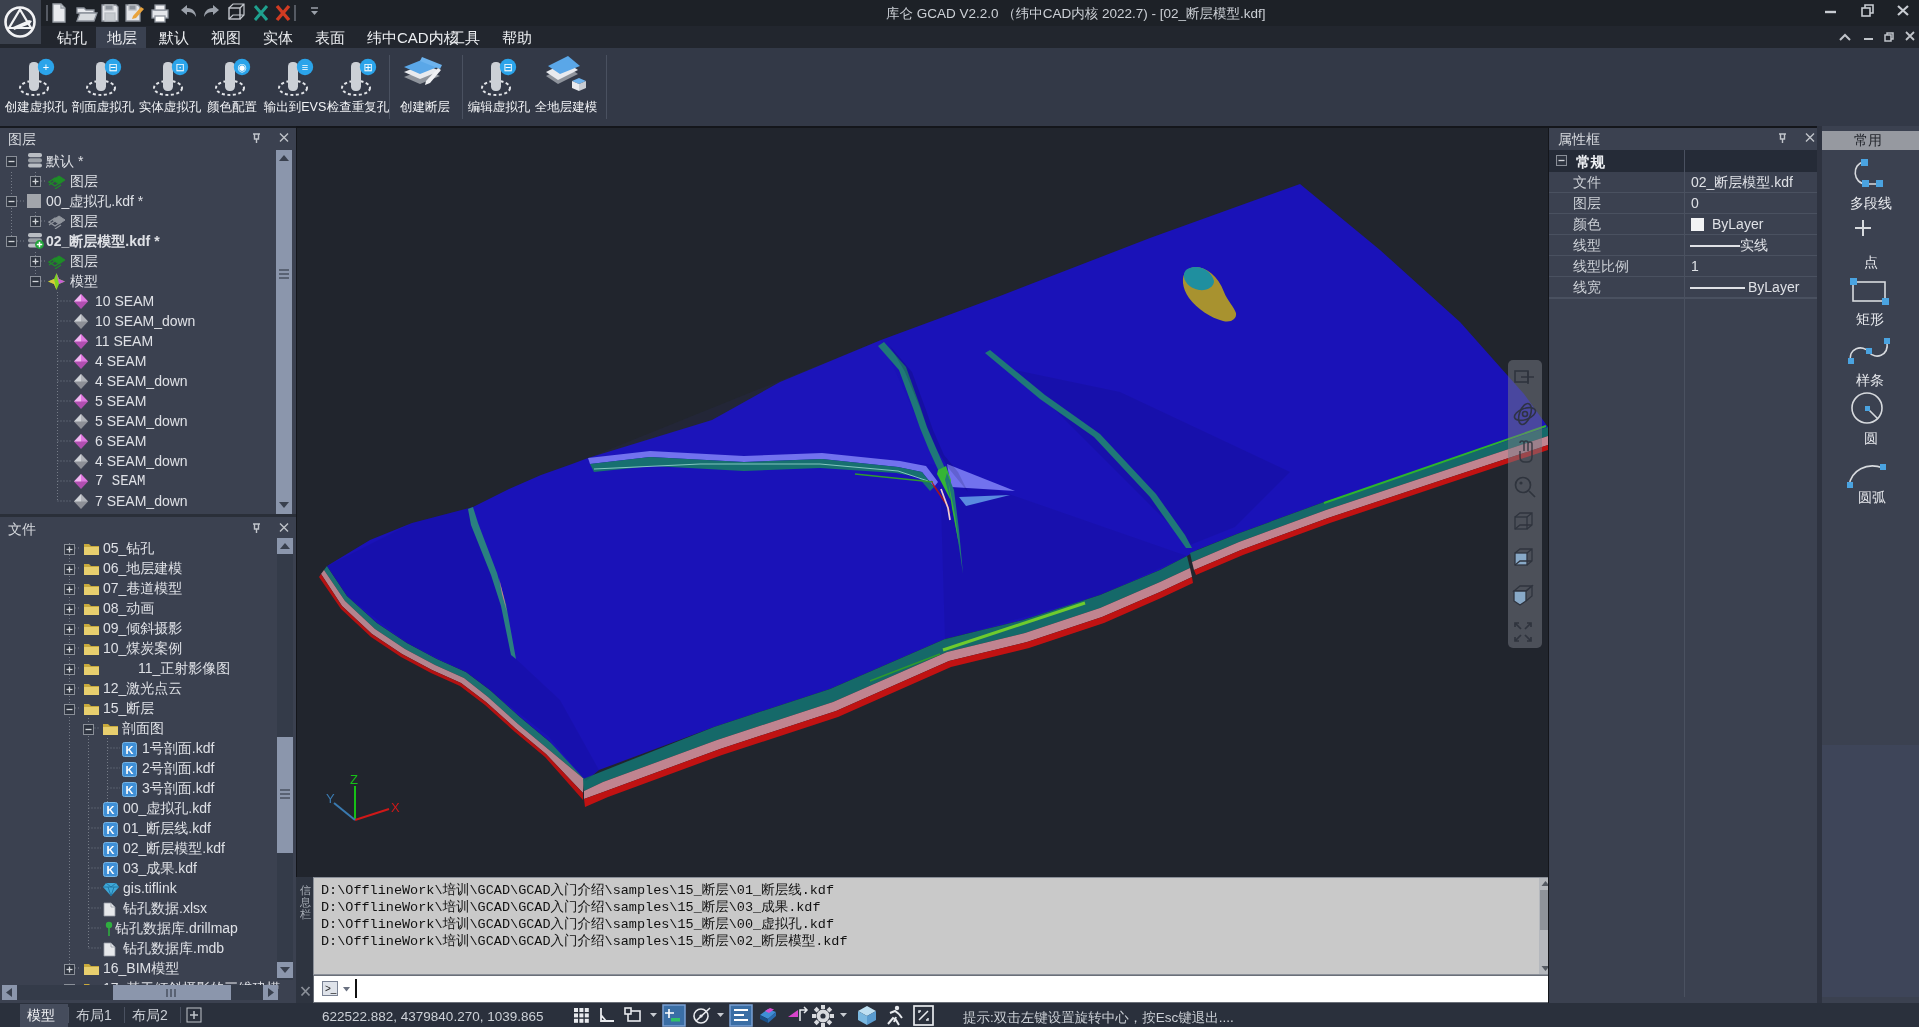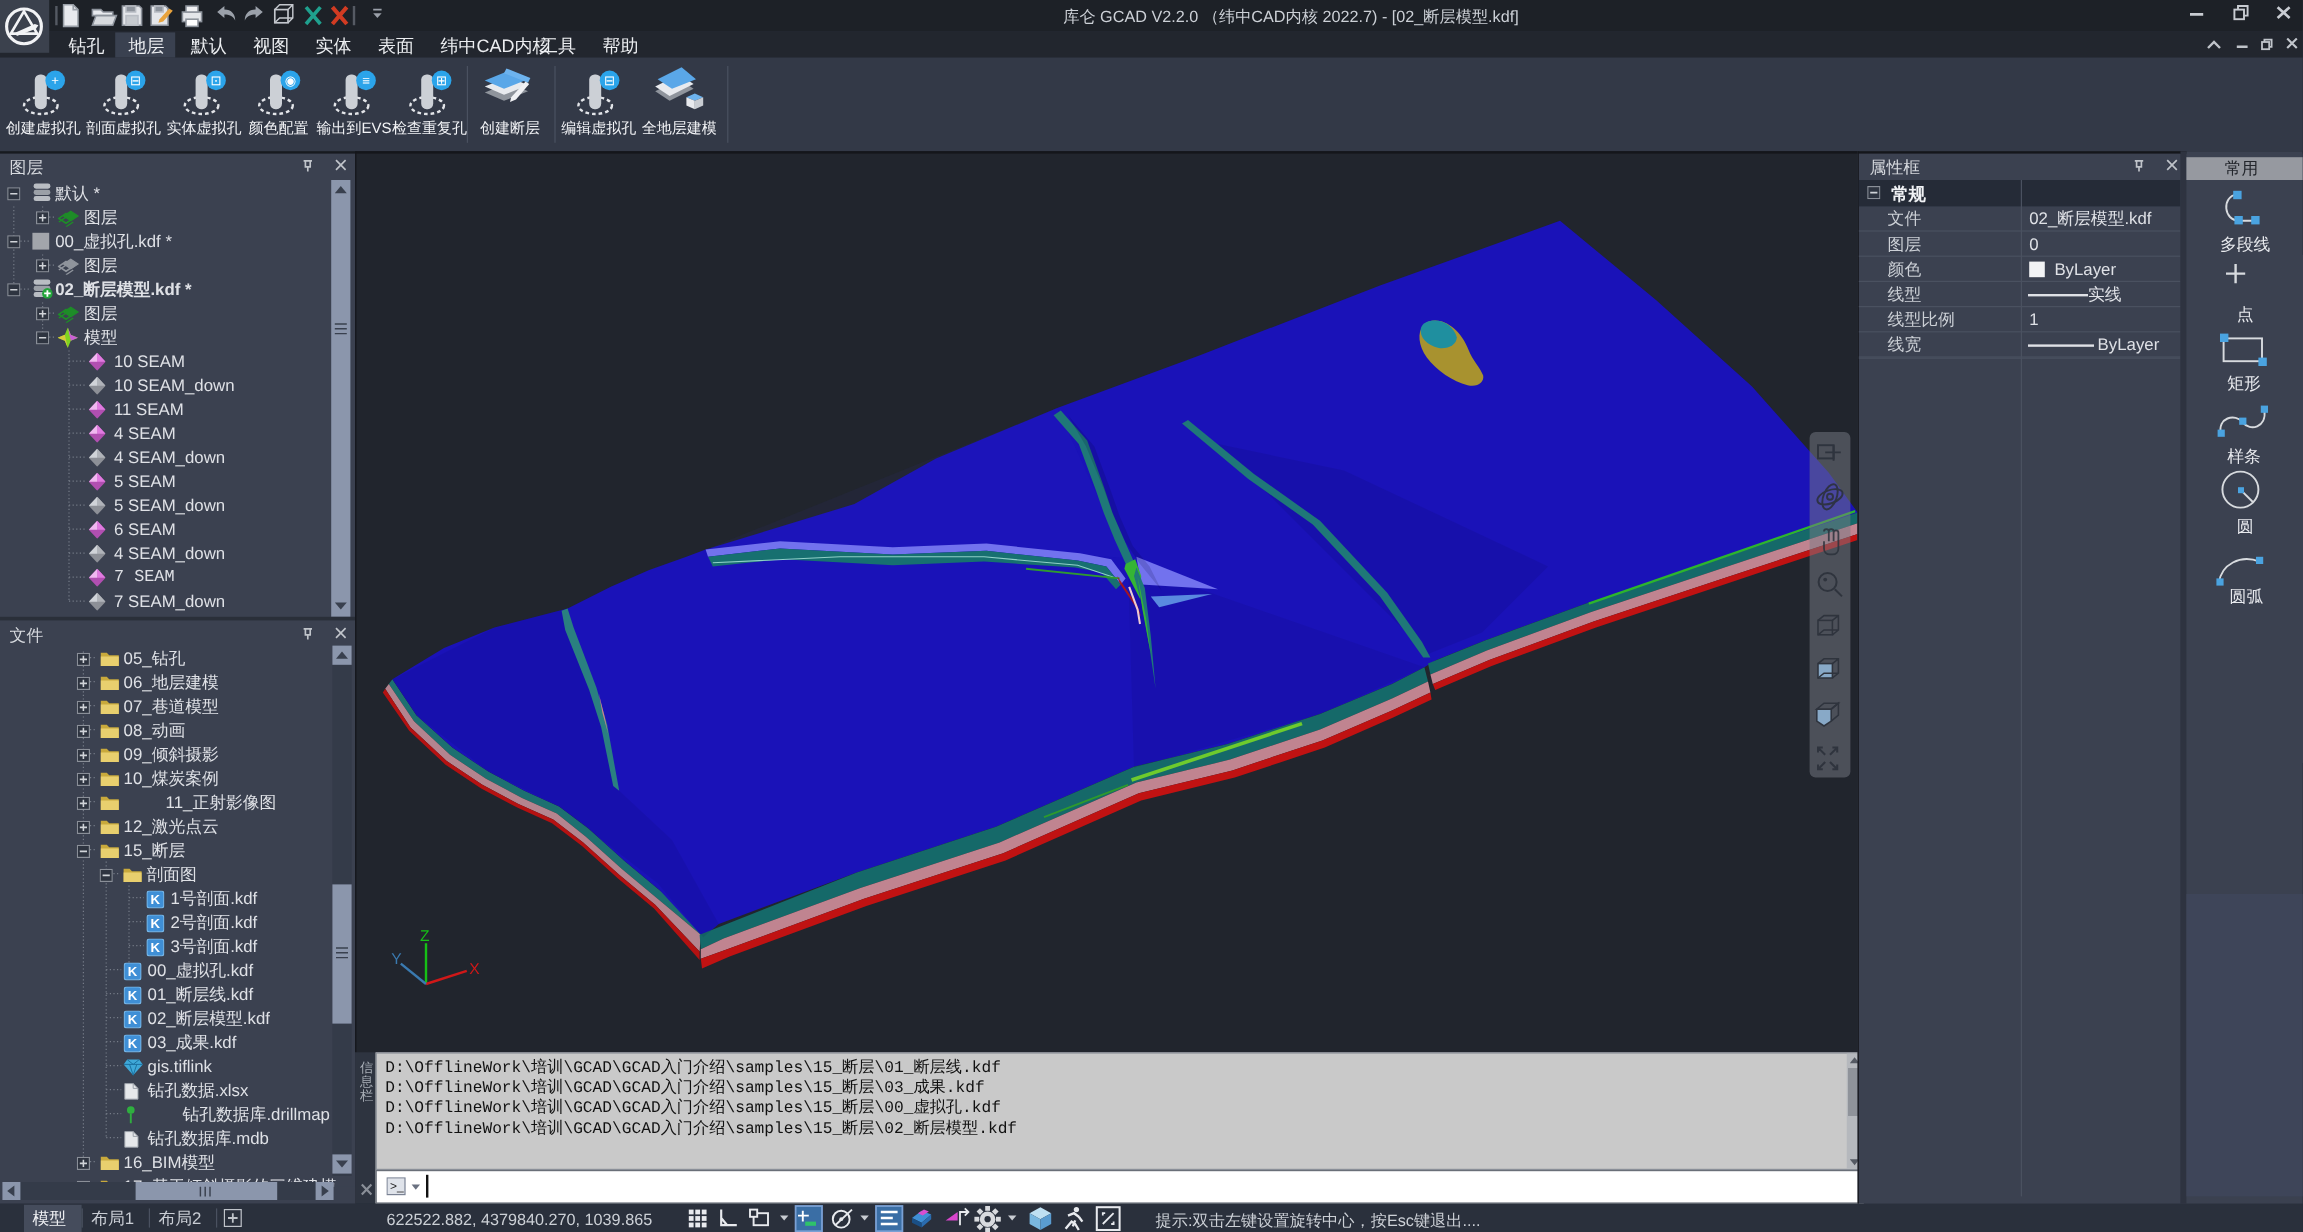--- a/index.html
+++ b/index.html
@@ -531,21 +531,21 @@
 <div class="abs txt" style="left:123px;top:880px;">gis.tiflink</div>
 <svg class="abs" style="left:103px;top:902px;" width="13" height="15" viewBox="0 0 13 15">
  <path d="M1 1 h7 l4 4 v9 h-11 z" fill="#e6e8eb" stroke="#9aa0a8" stroke-width="0.8"></path>
  <path d="M8 1 v4 h4" fill="none" stroke="#9aa0a8" stroke-width="0.8"></path>
 </svg>
 <div class="abs txt" style="left:123px;top:900px;">钻孔数据.xlsx</div>
 <svg class="abs" style="left:103px;top:921px;" width="12" height="16" viewBox="0 0 12 16">
  <circle cx="6" cy="4" r="3.2" fill="#2fae3f"></circle>
  <line x1="6" y1="7" x2="6" y2="15" stroke="#2fae3f" stroke-width="1.6"></line>
 </svg>
-<div class="abs txt" style="left:115px;top:920px;margin-left:37px;">钻孔数据库.drillmap</div>
+<div class="abs txt" style="left:115px;top:920px;">钻孔数据库.drillmap</div>
 <svg class="abs" style="left:103px;top:942px;" width="13" height="15" viewBox="0 0 13 15">
  <path d="M1 1 h7 l4 4 v9 h-11 z" fill="#e6e8eb" stroke="#9aa0a8" stroke-width="0.8"></path>
  <path d="M8 1 v4 h4" fill="none" stroke="#9aa0a8" stroke-width="0.8"></path>
 </svg>
 <div class="abs txt" style="left:123px;top:940px;">钻孔数据库.mdb</div>
 <svg class="abs" style="left:64px;top:964px;" width="11" height="11" viewBox="0 0 11 11">
     <rect x="0.5" y="0.5" width="10" height="10" fill="#2e3440" stroke="#8a8f98"></rect>
     <line x1="2.5" y1="5.5" x2="8.5" y2="5.5" stroke="#d0d3d8" stroke-width="1.3"></line>
     <line x1="5.5" y1="2.5" x2="5.5" y2="8.5" stroke="#d0d3d8" stroke-width="1.3"></line>
   </svg>

